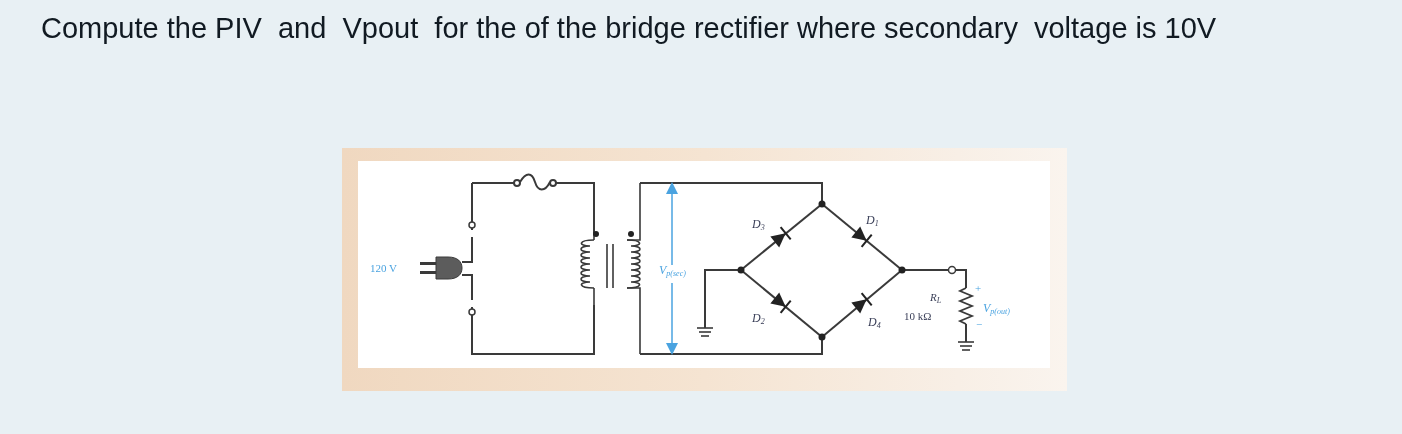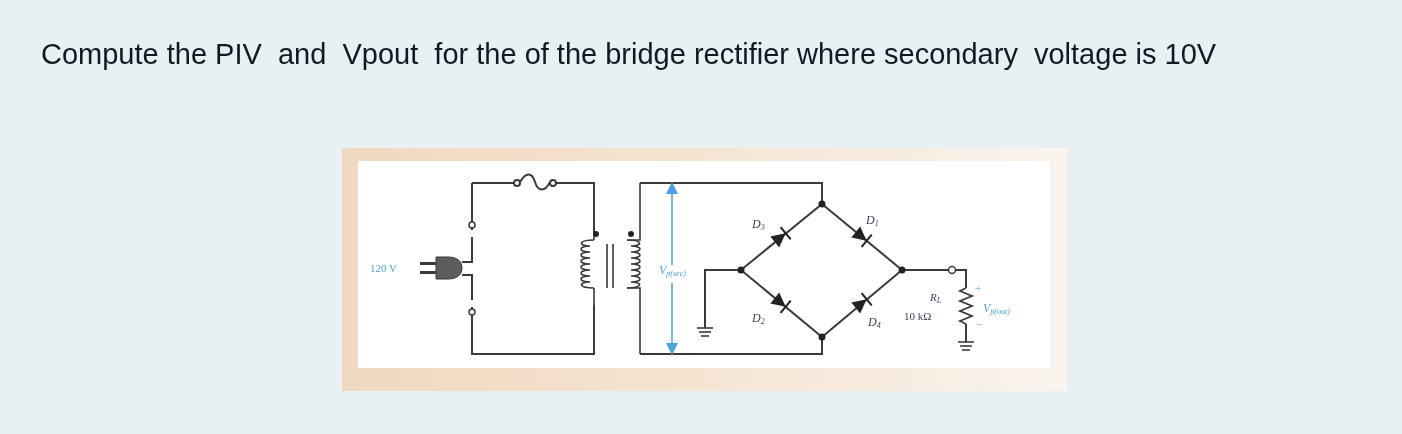--- a/index.html
+++ b/index.html
@@ -5,21 +5,21 @@
   html, body { margin: 0; padding: 0; }
   body {
     width: 1402px; height: 434px;
     background: #e8f0f4;
     position: relative;
     overflow: hidden;
     font-family: "Liberation Sans", sans-serif;
   }
   .question {
     position: absolute;
-    left: 41px; top: 38px;
+    left: 41px; top: 12px;
     font-size: 29px;
     color: #111a22;
     white-space: pre;
     letter-spacing: 0px;
   }
   .figure-frame {
     position: absolute;
     left: 342px; top: 148px;
     width: 725px; height: 243px;
     background: linear-gradient(90deg, #f0d8c0 0%, #f5e4d2 50%, #f8efe6 85%, #faf4ee 100%);

